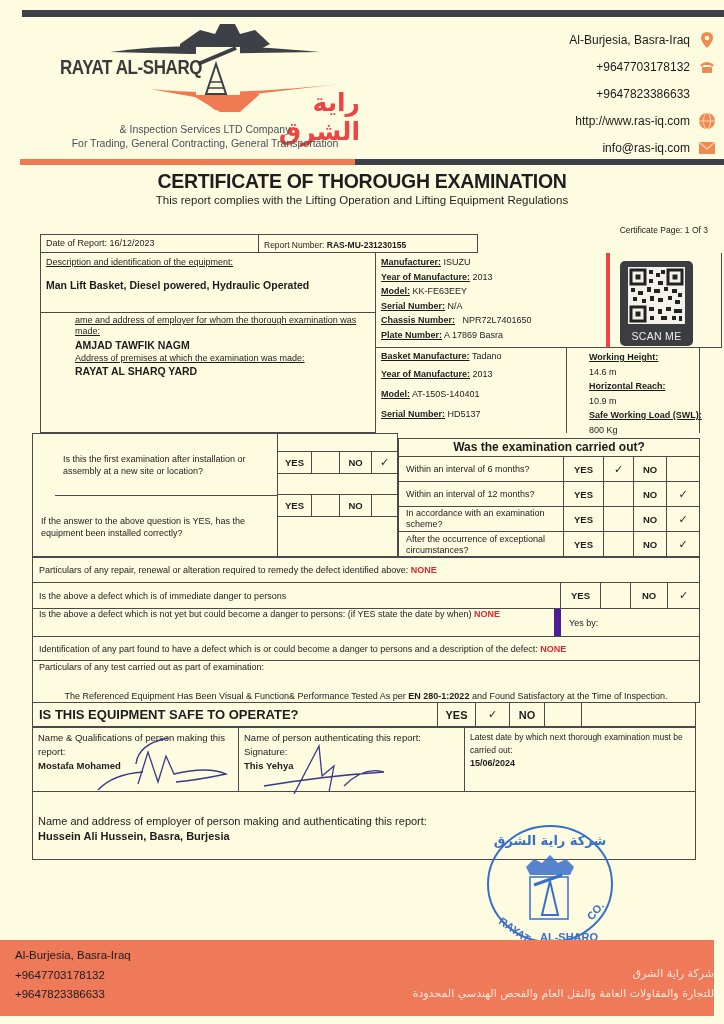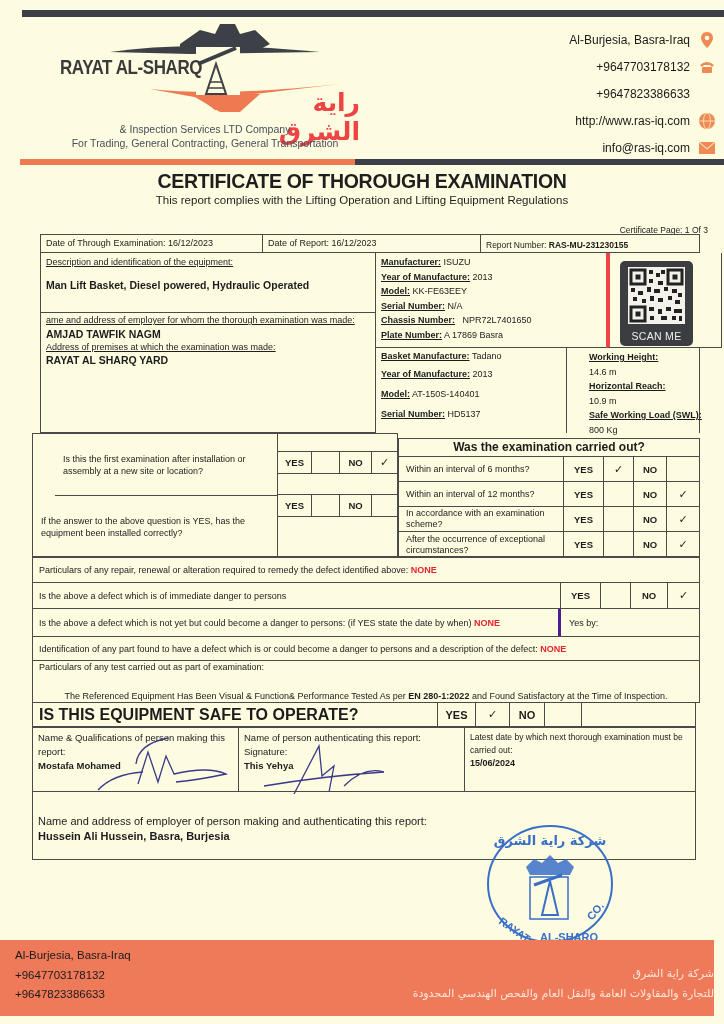--- a/index.html
+++ b/index.html
@@ -37,21 +37,21 @@
   .bold { font-weight: bold; }
   .red { color: #e3262e; font-weight: bold; }
 
   .row-dates { left: 40px; top: 234px; width: 660px; height: 19px; display: flex; }
   .row-dates > div { border: 1px solid #4a4a4a; border-right: none; font-size: 9px; padding: 3px 5px; }
   .row-dates > div:last-child { border-right: 1px solid #4a4a4a; }
 
   .desc-block { left: 40px; top: 253px; width: 336px; height: 180px; border: 1px solid #4a4a4a; border-top: none; }
   .desc-top { height: 60px; border-bottom: 1px solid #4a4a4a; padding: 4px 5px; }
   .desc-top .main { font-size: 10.5px; font-weight: bold; margin-top: 12px; }
-  .desc-bot { padding: 2px 5px; }
+  .desc-bot { padding: 2px 5px; margin-left: 29px; }
 
   .mfr-block { left: 376px; top: 253px; width: 230px; height: 95px; border-bottom: 1px solid #4a4a4a; padding: 4px 5px; }
   .mfr-line { font-size: 9px; height: 14.6px; white-space: nowrap; }
   .qr-block { left: 606px; top: 253px; width: 116px; height: 95px; border-left: 4px solid #ef4444; border-right: 1px solid #4a4a4a; border-bottom: 1px solid #4a4a4a; }
   .qr { position: absolute; left: 10px; top: 8px; width: 73px; height: 85px; background: #3b3d41; border-radius: 5px; }
   .qr-inner { position: absolute; left: 8px; top: 6px; width: 57px; height: 57px; background: #f3f2ea; }
   .qr-text { position: absolute; left: 0; width: 100%; bottom: 4px; text-align: center; color: #eee; font-size: 10.5px; letter-spacing: 0.3px; }
 
   .basket-block { left: 376px; top: 348px; width: 190px; height: 85px; padding: 3px 5px; }
   .basket-line { font-size: 9px; height: 20px; white-space: nowrap; }
@@ -164,24 +164,20 @@
 </div>
 
 <div class="abs midbar-orange"></div>
 <div class="abs midbar-dark"></div>
 
 <div class="abs title" style="left:-10px">CERTIFICATE OF THOROUGH EXAMINATION</div>
 <div class="abs subtitle" style="left:-10px">This report complies with the Lifting Operation and Lifting Equipment Regulations</div>
 <div class="abs page-of">Certificate Page: 1 Of 3</div>
 
 <div class="abs row-dates">
-  <div style="width:222px">
-    <span>Date of Through Examination:</span>
-    <span>16/12/2023</span>
-  </div>
   <div style="width:218px">
     <span>Date of Report:</span>
     <span>16/12/2023</span>
   </div>
   <div style="width:220px; padding-top:5px; font-size:8.5px">
     <span>Report Number:</span>
     <span class="bold">RAS-MU-231230155</span>
   </div>
 </div>
 
@@ -325,38 +321,38 @@
   <span>Particulars of any repair, renewal or alteration required to remedy the defect identified above:</span>&nbsp;<span class="red">NONE</span>
 </div>
 <div class="abs frow" style="top:583px; height:26px">
   <div style="width:528px; padding-left:6px; border-right:1px solid #4a4a4a; height:100%; display:flex; align-items:center">Is the above a defect which is of immediate danger to persons</div>
   <div class="cell" style="width:40px; height:100%">YES</div>
   <div class="cell" style="width:30px; height:100%"></div>
   <div class="cell" style="width:37px; height:100%">NO</div>
   <div class="cell chk" style="width:31px; height:100%">✓</div>
 </div>
 <div class="abs frow" style="top:609px; height:28px">
-  <div style="width:528px; padding-left:6px; border-right:3px solid #4c1d95; height:100%; display:flex; align-items:center">
+  <div style="width:528px; padding-left:6px; border-right:7px solid #4c1d95; height:100%; display:flex; align-items:flex-start">
     <span>Is the above a defect which is not yet but could become a danger to persons: (if YES state the date by when)</span>&nbsp;<span class="red">NONE</span>
   </div>
   <div style="padding-left:8px">Yes by:</div>
 </div>
 <div class="abs frow" style="top:637px; height:24px; padding-left:6px">
   <span>Identification of any part found to have a defect which is or could become a danger to persons and a description of the defect:</span>&nbsp;<span class="red">NONE</span>
 </div>
 <div class="abs frow" style="top:661px; height:42px; display:block; padding:0 6px">
   <div style="margin-top:1px">Particulars of any test carried out as part of examination:</div>
   <div style="text-align:center; line-height:12px; margin-top:18px; padding:0 18px">
     <span>The Referenced Equipment Has Been Visual &amp; Function&amp; Performance Tested As per</span>
     <span class="bold">EN 280-1:2022</span>
     <span>and Found Satisfactory at the Time of Inspection.</span>
   </div>
 </div>
 <div class="abs frow" style="top:703px; height:24px; width:664px">
-  <div style="width:405px; padding-left:6px; border-right:1px solid #4a4a4a; height:100%; display:flex; align-items:center; font-size:16px; font-weight:bold">IS THIS EQUIPMENT SAFE TO OPERATE?</div>
+  <div style="width:405px; padding-left:6px; border-right:1px solid #4a4a4a; height:100%; display:flex; align-items:center; font-size:13px; font-weight:bold">IS THIS EQUIPMENT SAFE TO OPERATE?</div>
   <div class="cell" style="width:38px; height:100%; font-size:11px">YES</div>
   <div class="cell chk" style="width:34px; height:100%">✓</div>
   <div class="cell" style="width:35px; height:100%; font-size:11px">NO</div>
   <div class="cell" style="width:37px; height:100%"></div>
   <div class="cell" style="flex:1; height:100%"></div>
 </div>
 
 <div class="abs sigrow">
   <div style="width:206px">
     <div>Name &amp; Qualifications of person making this report:</div>

